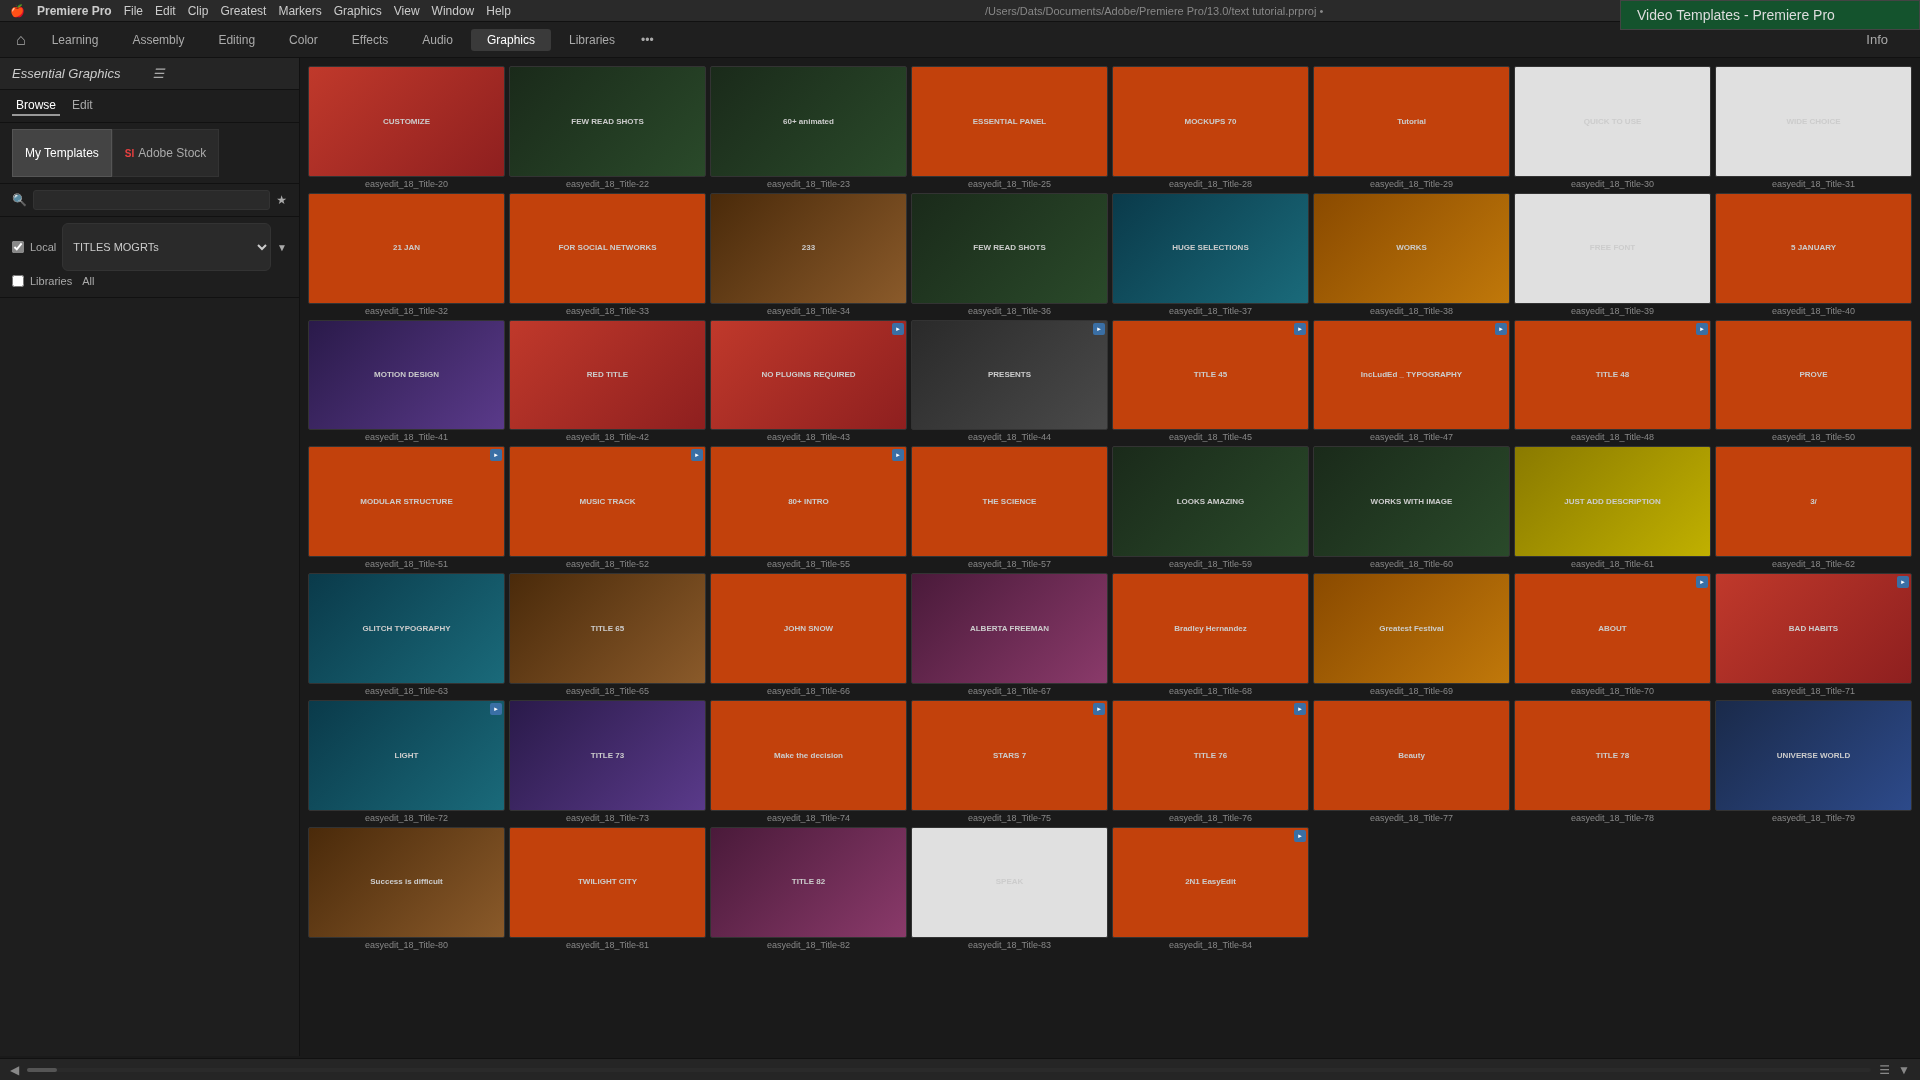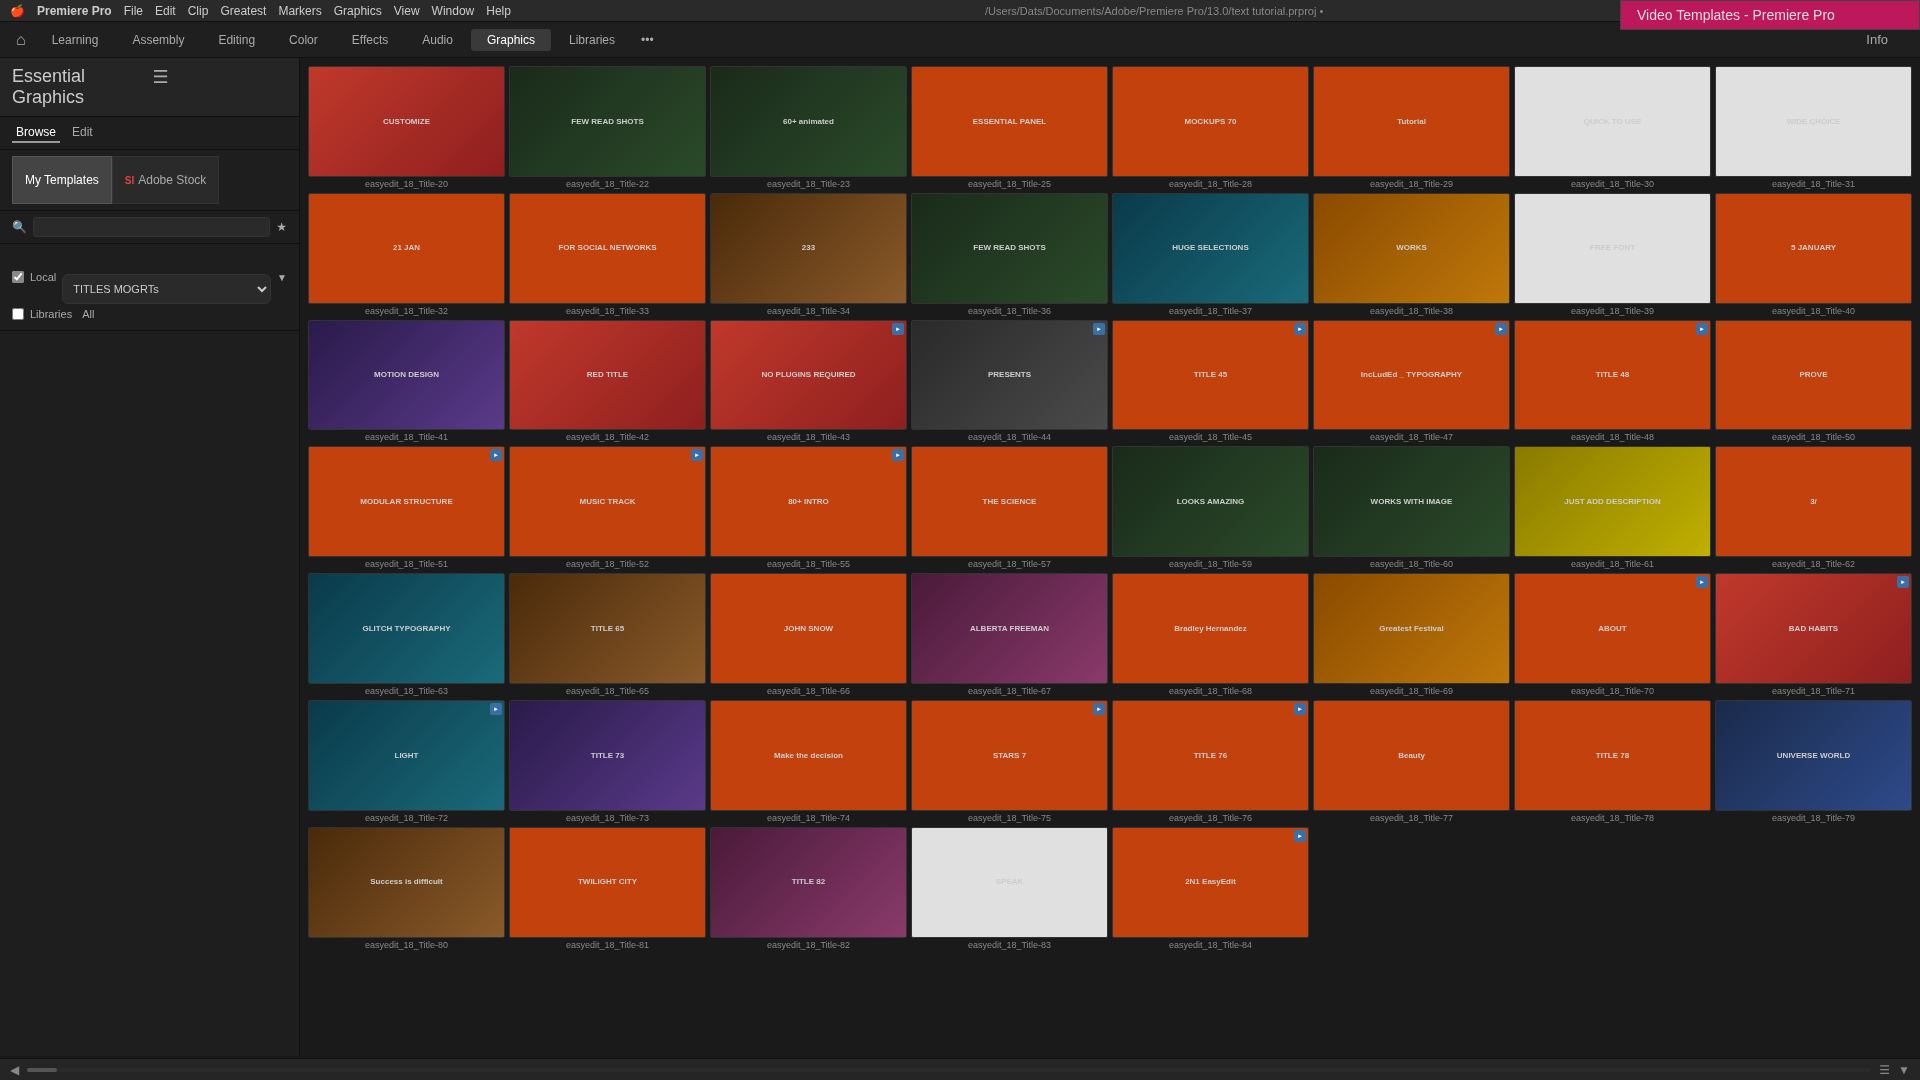--- a/index.html
+++ b/index.html
@@ -5,47 +5,47 @@
     * { box-sizing: border-box; margin: 0; padding: 0; }
     body { background: #1a1a1a; color: #ccc; font-family: -apple-system, BlinkMacSystemFont, 'Segoe UI', sans-serif; font-size: 12px; overflow: hidden; width: 1920px; height: 1080px; }
 
     
     #os-bar { background: #2a2a2a; height: 22px; display: flex; align-items: center; justify-content: space-between; padding: 0 10px; border-bottom: 1px solid #111; }
     #os-bar-left { display: flex; align-items: center; gap: 12px; font-size: 12px; }
     #os-bar-right { display: flex; align-items: center; gap: 8px; font-size: 11px; }
     #file-path { font-size: 11px; color: #888; text-align: center; flex: 1; }
 
     
-    #title-overlay { position: absolute; top: 0; right: 0; background: #be185d; border: 1px solid #444; padding: 6px 16px; font-size: 14px; color: #ddd; z-index: 100; width: 300px; }
+    #title-overlay { position: absolute; top: 0; right: 0; background: #14532d; border: 1px solid #444; padding: 6px 16px; font-size: 14px; color: #ddd; z-index: 100; width: 300px; }
 
     
     #nav-tabs { background: #1f1f1f; height: 36px; display: flex; align-items: center; padding: 0 16px; border-bottom: 1px solid #111; gap: 2px; }
     .nav-tab { padding: 4px 16px; font-size: 12px; color: #aaa; cursor: pointer; border-radius: 3px; }
     .nav-tab.active { color: #fff; background: #3a3a3a; }
 
     
     #main { display: flex; height: calc(1080px - 82px); }
 
     
     #sidebar { width: 300px; background: #1e1e1e; border-right: 1px solid #111; display: flex; flex-direction: column; flex-shrink: 0; }
-    #sidebar-header { padding: 8px 12px; background: #252525; border-bottom: 1px solid #111; display: flex; align-items: flex-start; gap: 6px; font-size: 18px; color: #ccc; }
+    #sidebar-header { padding: 8px 12px; background: #252525; border-bottom: 1px solid #111; display: flex; align-items: flex-end; gap: 6px; font-size: 13px; color: #ccc; font-style: italic; }
     #sidebar-header span { flex: 1; }
     #sidebar-tabs { display: flex; padding: 6px 12px; gap: 8px; border-bottom: 1px solid #111; }
     .sidebar-tab { font-size: 12px; color: #aaa; cursor: pointer; padding: 2px 4px; }
     .sidebar-tab.active { color: #fff; border-bottom: 2px solid #999; }
     #sidebar-subtabs { display: flex; padding: 6px 12px; gap: 0; border-bottom: 1px solid #111; }
     .sidebar-subtab { font-size: 12px; padding: 16px 12px; cursor: pointer; background: #2a2a2a; color: #aaa; border: 1px solid #333; }
     .sidebar-subtab.active { background: #444; color: #fff; border-color: #555; }
     #search-bar { display: flex; align-items: center; padding: 6px 12px; gap: 6px; border-bottom: 1px solid #111; }
     #search-input { flex: 1; background: #2a2a2a; border: 1px solid #333; color: #ccc; padding: 3px 8px; border-radius: 3px; font-size: 11px; outline: none; }
     #filter-section { padding: 6px 12px; border-bottom: 1px solid #111; }
     .filter-row { display: flex; align-items: center; gap: 6px; margin-bottom: 4px; }
     .filter-checkbox { width: 12px; height: 12px; accent-color: #888; }
     .filter-label { font-size: 11px; color: #aaa; }
-    #folder-select { background: #2a2a2a; border: 1px solid #333; color: #ccc; padding: 7px 6px; font-size: 11px; border-radius: 6px; flex: 1; cursor: pointer; margin-top: 24px; }
+    #folder-select { background: #2a2a2a; border: 1px solid #333; color: #ccc; padding: 16px 6px; font-size: 11px; border-radius: 6px; flex: 1; cursor: pointer; }
 
     
     #templates-grid { flex: 1; overflow-y: auto; padding: 8px; background: #1a1a1a; }
     #templates-grid::-webkit-scrollbar { width: 6px; }
     #templates-grid::-webkit-scrollbar-track { background: #1a1a1a; }
     #templates-grid::-webkit-scrollbar-thumb { background: #444; border-radius: 3px; }
     .grid-container { display: grid; grid-template-columns: repeat(8, 1fr); gap: 4px; }
     .template-item { display: flex; flex-direction: column; cursor: pointer; }
     .template-thumb { width: 100%; aspect-ratio: 16/9; background: #2a2a2a; border-radius: 2px; overflow: hidden; position: relative; display: flex; align-items: center; justify-content: center; font-size: 9px; color: #888; text-align: center; border: 1px solid #333; }
     .template-name { font-size: 9px; color: #888; margin-top: 2px; text-align: center; overflow: hidden; text-overflow: ellipsis; white-space: nowrap; padding: 0 2px; }

